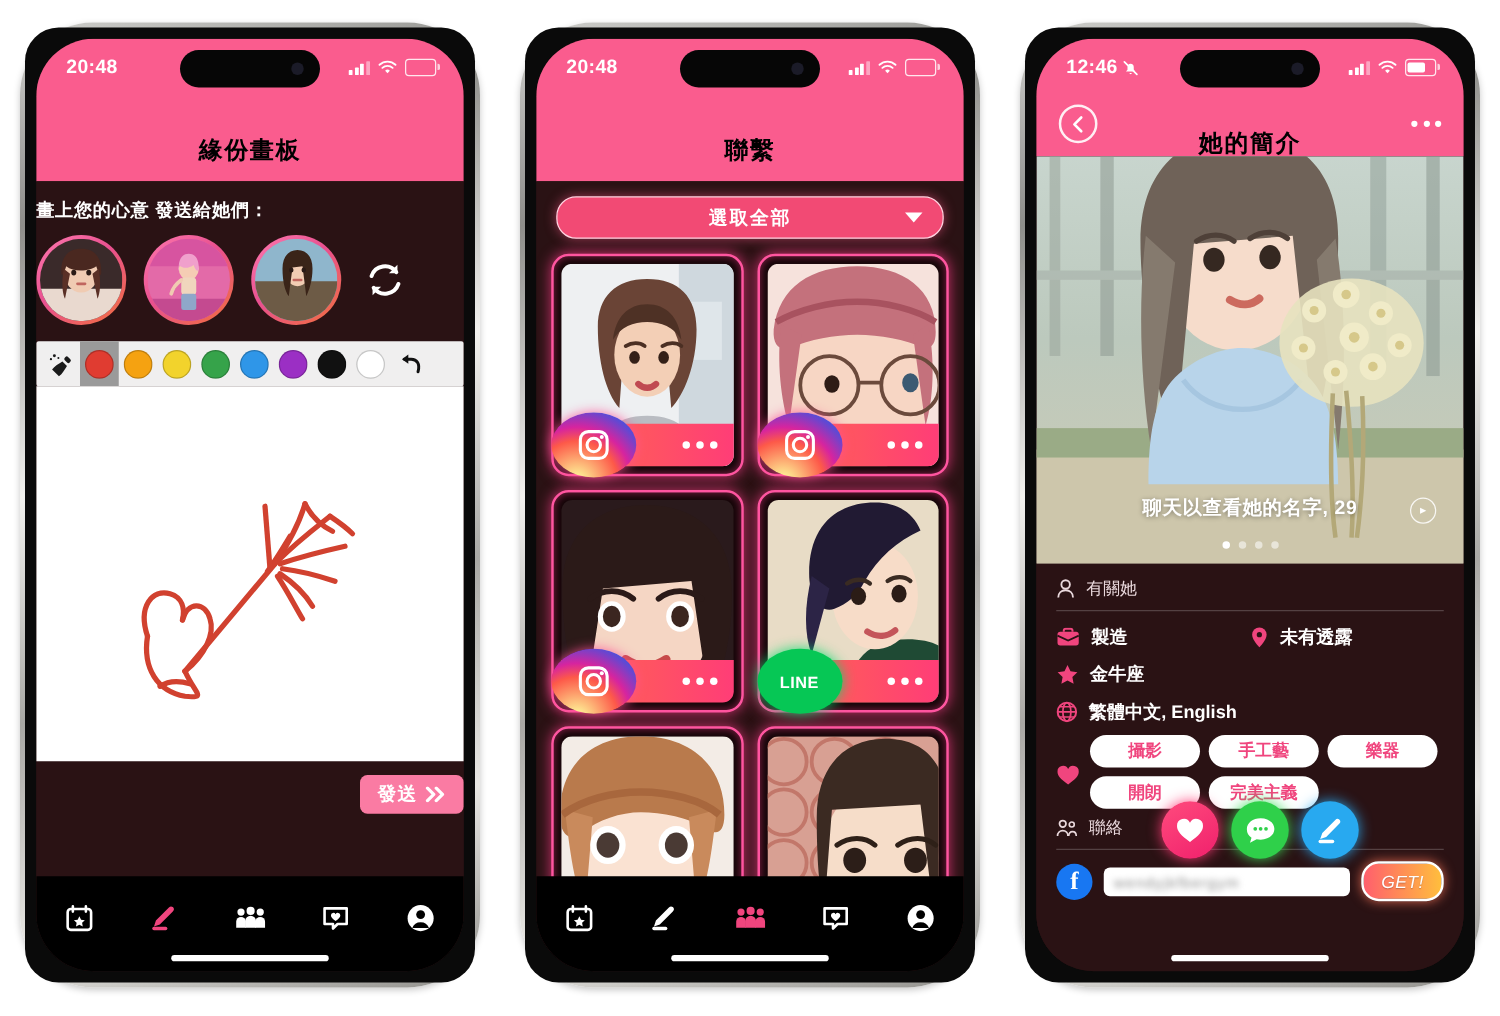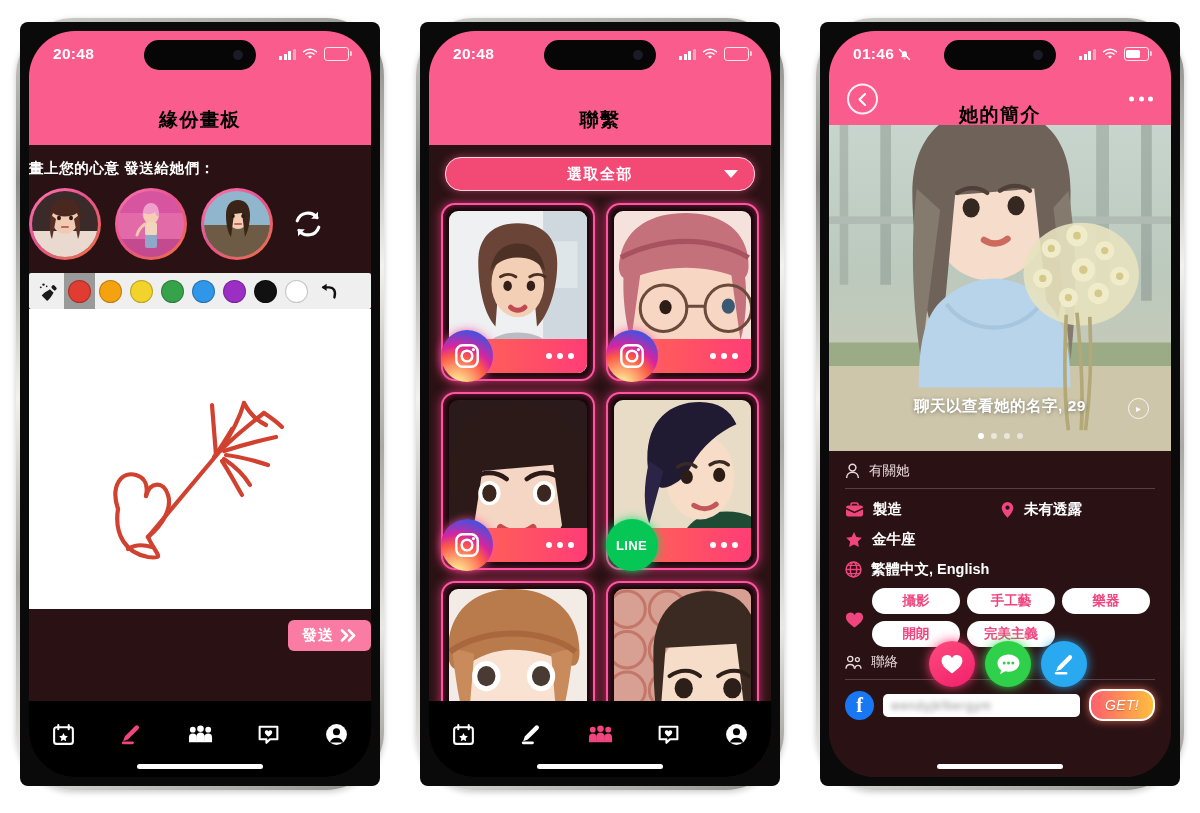--- a/index.html
+++ b/index.html
@@ -6,21 +6,21 @@
   body{width:1200px;height:813px;overflow:hidden;font-family:"Liberation Sans","DejaVu Sans",sans-serif;}
   .stage{position:relative;width:1200px;height:813px;background:#fff;}
 
   
   .phone{position:absolute;top:18px;width:368px;height:772px;border-radius:58px;
          background:linear-gradient(160deg,#cfcfcc 0%,#8e8e8a 18%,#f2f1ee 42%,#a9a8a4 62%,#e9e8e4 82%,#908f8b 100%);
          padding:4px;box-sizing:border-box;box-shadow:0 2px 6px rgba(0,0,0,.22);}
   .phone.p1{left:16px;}
   .phone.p2{left:416px;}
   .phone.p3{left:816px;}
-  .bezel{position:absolute;inset:4px;border-radius:8px;background:#0a0a0a;padding:9px;box-sizing:border-box;}
+  .bezel{position:absolute;inset:4px;border-radius:27px;background:#0a0a0a;padding:9px;box-sizing:border-box;}
   .screen{position:relative;width:100%;height:100%;border-radius:46px;overflow:hidden;background:#2a1214;}
 
   
   .island{position:absolute;top:9px;left:50%;transform:translateX(-50%);width:112px;height:30px;
           border-radius:16px;background:#060606;z-index:40;}
   .island:after{content:"";position:absolute;right:13px;top:10px;width:10px;height:10px;border-radius:50%;
                 background:#1b1b28;}
   
   .home-ind{position:absolute;bottom:8px;left:50%;transform:translateX(-50%);width:126px;height:5px;
             border-radius:3px;background:#fff;z-index:40;}
@@ -92,21 +92,21 @@
          border-left:7px solid transparent;border-right:7px solid transparent;border-top:8px solid #fff;}
   .grid{margin-top:12px;display:grid;grid-template-columns:1fr 1fr;gap:11px;}
   .card{position:relative;height:178px;border-radius:14px;border:2.5px solid #ff55a0;background:#140608;
         box-shadow:0 0 11px rgba(255,60,140,.75),inset 0 0 7px rgba(255,60,140,.5);padding:6px;box-sizing:border-box;}
   .card .ph{width:100%;height:100%;border-radius:9px;overflow:hidden;position:relative;}
   .card .strip{position:absolute;left:6px;right:6px;bottom:6px;height:34px;border-radius:0 0 9px 9px;
                background:linear-gradient(90deg,#ff6a4d,#ff3d77);display:flex;align-items:center;
                justify-content:flex-end;padding-right:13px;box-sizing:border-box;}
   .card .strip .el{display:flex;gap:5px;}
   .card .strip .el span{width:6px;height:6px;border-radius:50%;background:#fff;display:block;}
-  .badge{position:absolute;left:-2px;bottom:-3px;width:52px;height:52px;border-radius:50%;overflow:hidden;
+  .badge{position:absolute;left:-2px;bottom:-3px;width:68px;height:52px;border-radius:50%;overflow:hidden;
          display:flex;align-items:center;justify-content:center;z-index:5;}
   .badge.ig{background:radial-gradient(circle at 30% 107%,#fdf497 0%,#fdf497 5%,#fd5949 45%,#d6249f 60%,#285AEB 90%);
             box-shadow:0 0 9px rgba(255,80,150,.85);}
   .badge.line{background:#06c755;box-shadow:0 0 10px rgba(0,220,110,.85);}
   .badge.line .t{color:#fff;font-size:13px;font-weight:bold;letter-spacing:.4px;}
 
   
   .hero{position:relative;height:326px;overflow:hidden;}
   .hero-name{position:absolute;left:0;right:0;bottom:34px;text-align:center;color:#fff;font-size:15.5px;
              font-weight:bold;text-shadow:0 1px 4px rgba(0,0,0,.4);letter-spacing:.5px;}
@@ -597,21 +597,21 @@
   </div>
 
   <div class="phone p3">
     <div class="bezel">
       <div class="screen">
         <div class="island"></div>
 
         <div class="pinkhdr">
           <div class="statusbar">
             <div class="sb-time">
-              <span>01:46</span>
+              <span>12:46</span>
               <svg class="ic-bell" viewBox="0 0 14 14">
                 <path d="M3 10h8l-1.3-1.6V6.2A2.9 2.9 0 0 0 7 3.3a2.9 2.9 0 0 0-2.7 2.9v2.2Z" fill="#fff"></path>
                 <path d="M6 11.2a1 1 0 0 0 2 0Z" fill="#fff"></path>
                 <path d="M1.6 1.6 12.4 12.4" stroke="#fff" stroke-width="1.5" stroke-linecap="round"></path>
               </svg>
             </div>
             <div class="sb-right">
               <span class="ic-sig">
                   <i></i>
                   <i></i>

